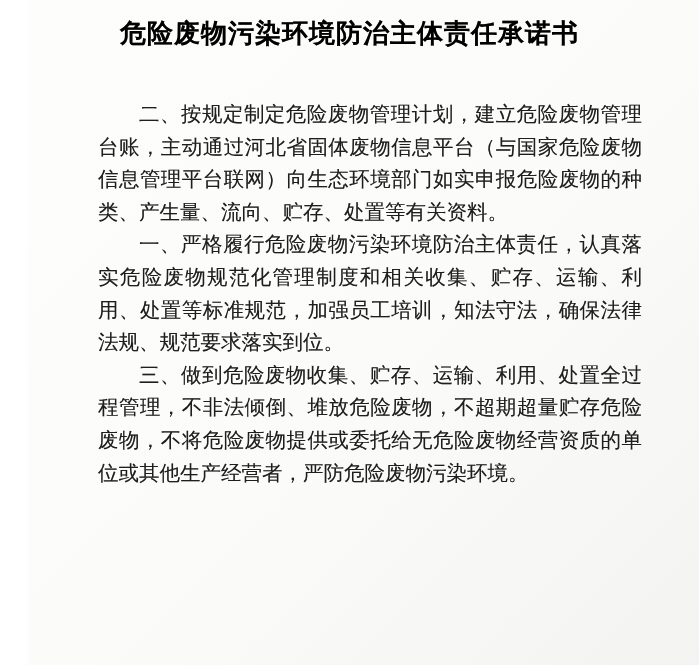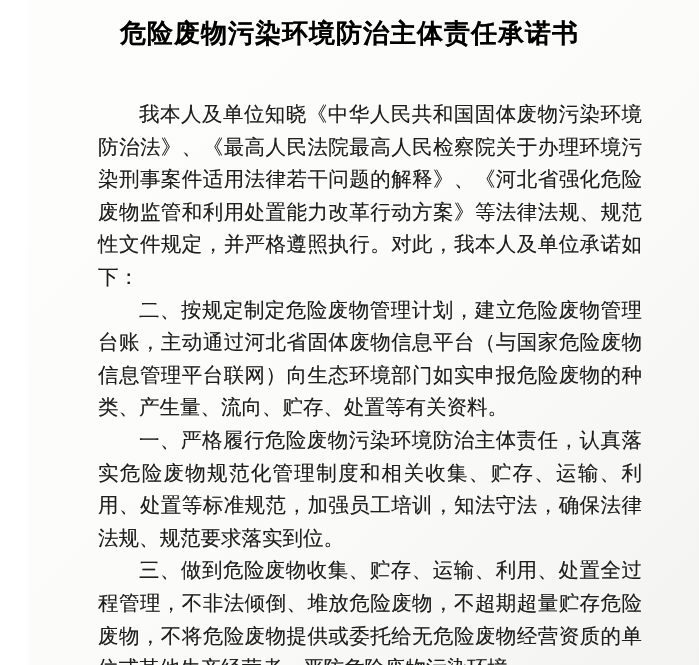--- a/index.html
+++ b/index.html
@@ -48,18 +48,17 @@
     padding:0;
     text-indent:2em;
   }
 </style>
 </head>
 <body>
 
 <div class="page">
   <h1 class="title">危险废物污染环境防治主体责任承诺书</h1>
   <div class="body-text">
-    <p class="para">我本人及单位知晓《中华人民共和国固体废物污染环境防治法》、《最高人民法院最高人民检察院关于办理环境污染刑事案件适用法律若干问题的解释》、《河北省强化危险废物监管和利用处置能力改革行动方案》等法律法规、规范性文件规定，并严格遵照执行。对此，我本人及单位承诺如下：</p>
     <p class="para">二、按规定制定危险废物管理计划，建立危险废物管理台账，主动通过河北省固体废物信息平台（与国家危险废物信息管理平台联网）向生态环境部门如实申报危险废物的种类、产生量、流向、贮存、处置等有关资料。</p>
     <p class="para">一、严格履行危险废物污染环境防治主体责任，认真落实危险废物规范化管理制度和相关收集、贮存、运输、利用、处置等标准规范，加强员工培训，知法守法，确保法律法规、规范要求落实到位。</p>
     <p class="para">三、做到危险废物收集、贮存、运输、利用、处置全过程管理，不非法倾倒、堆放危险废物，不超期超量贮存危险废物，不将危险废物提供或委托给无危险废物经营资质的单位或其他生产经营者，严防危险废物污染环境。</p>
   </div>
 </div>
 
 </body></html>

